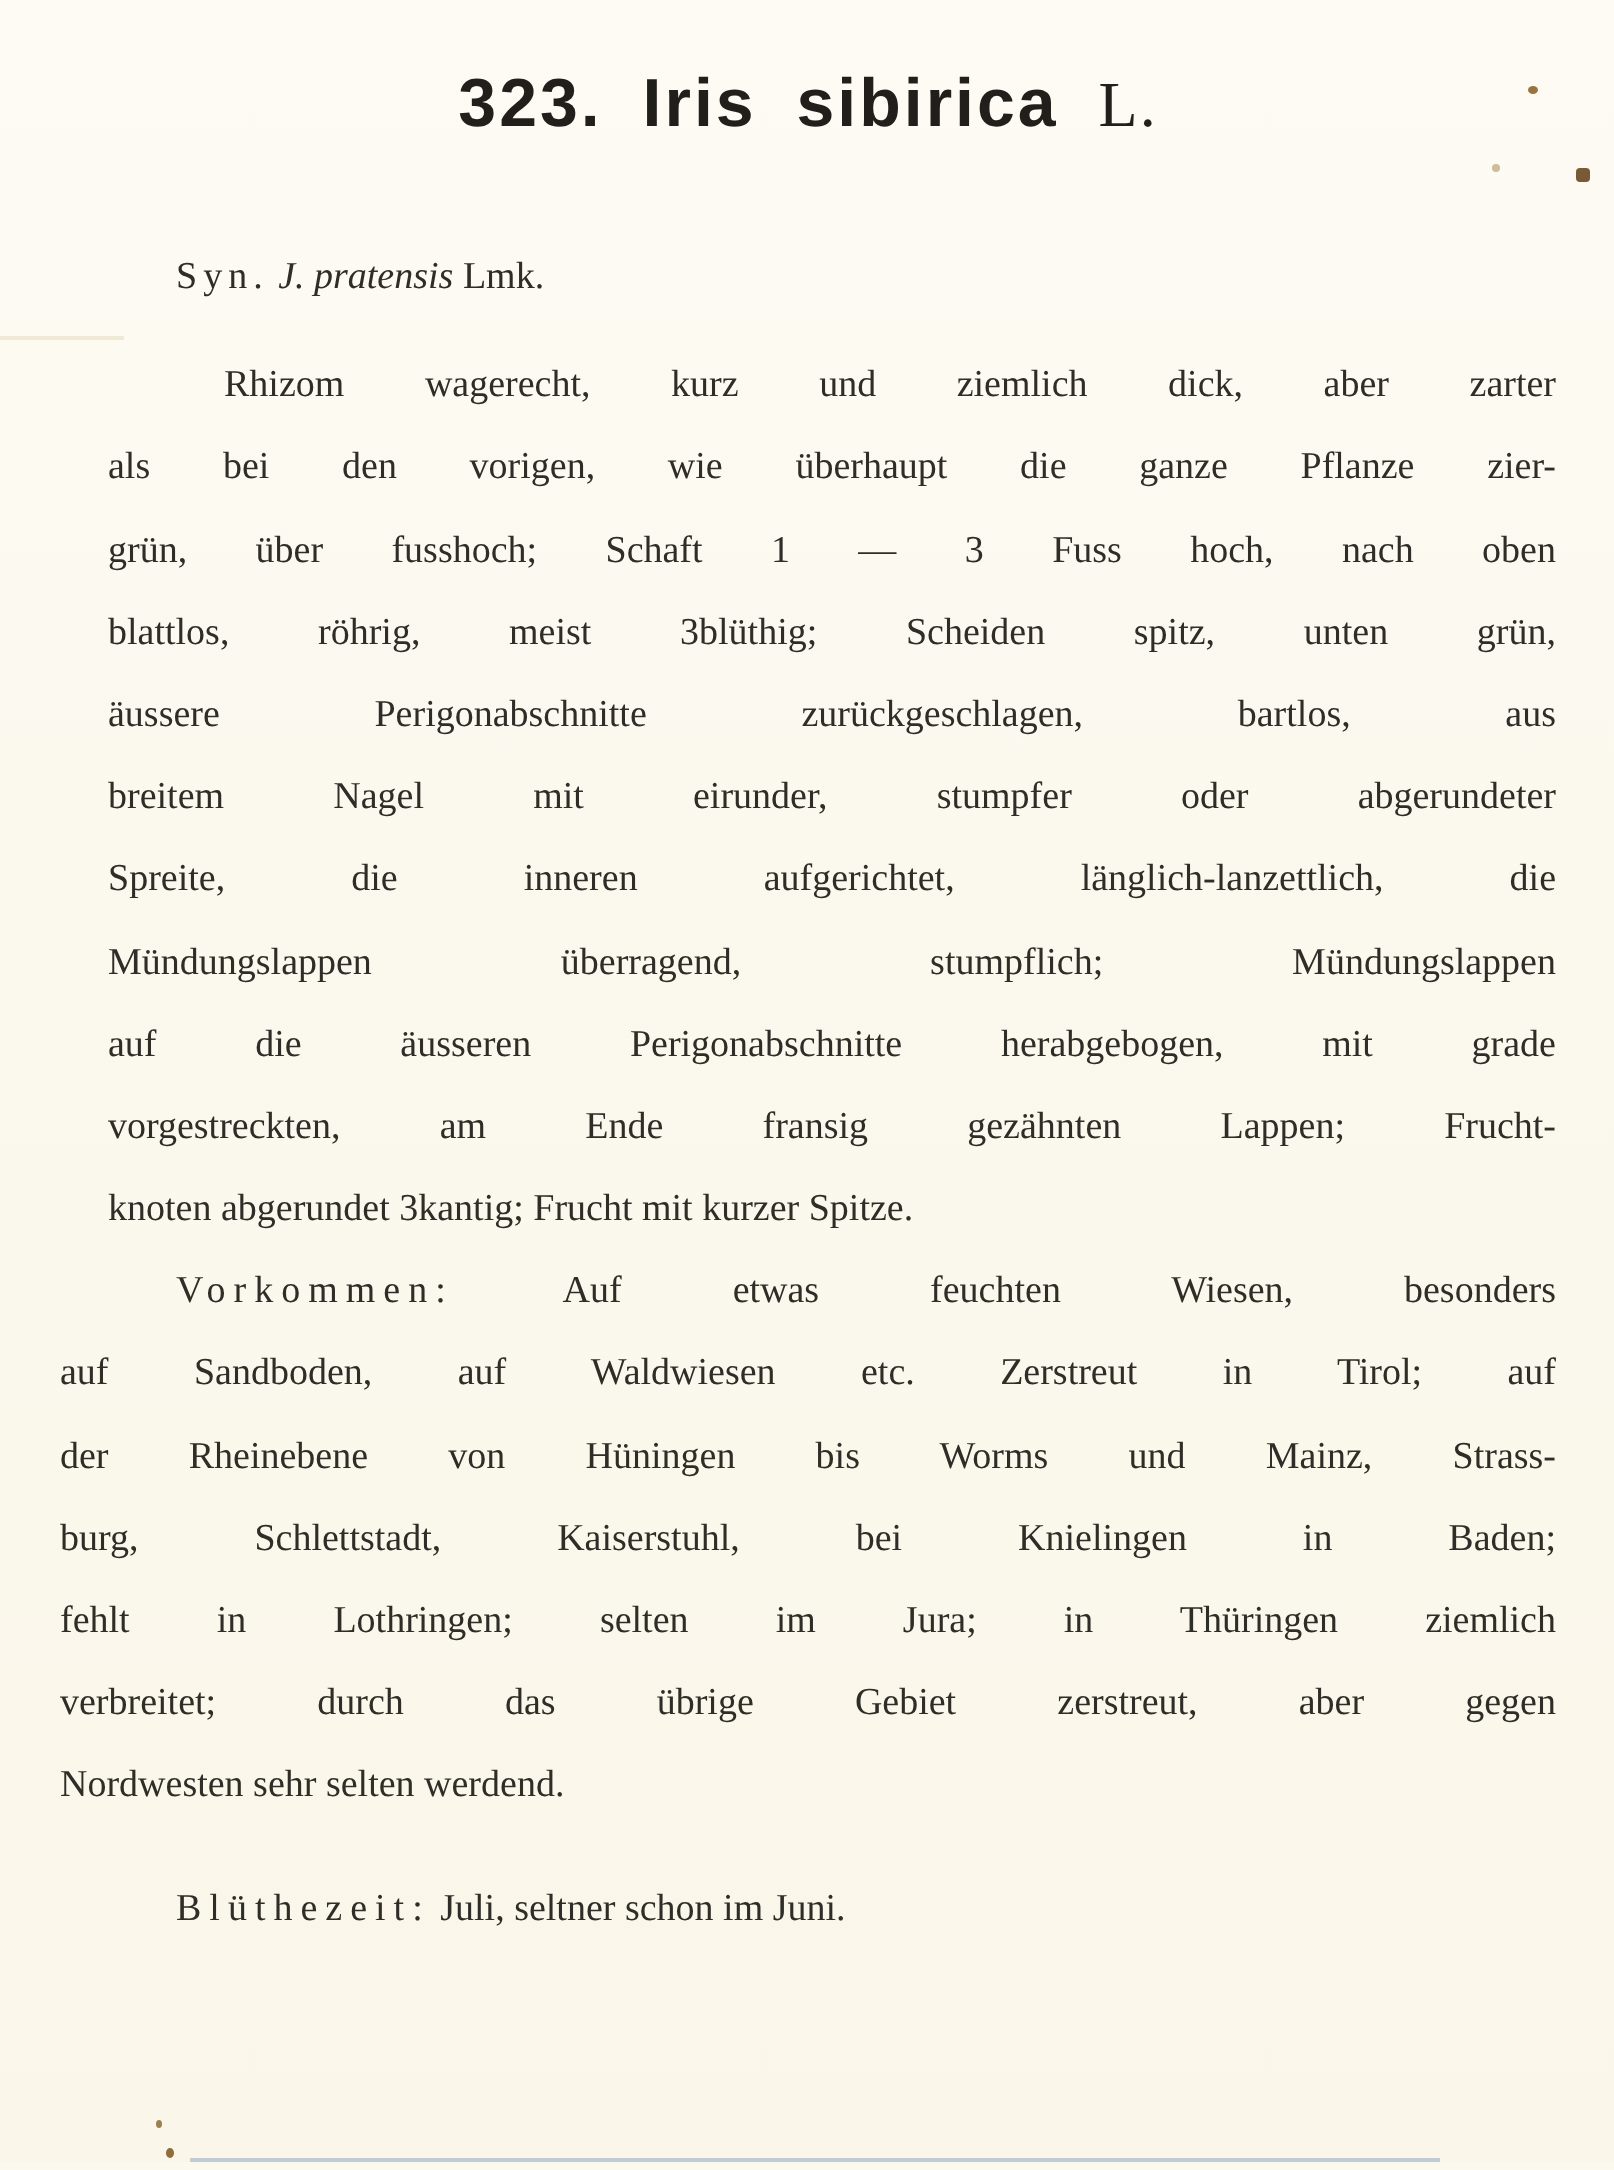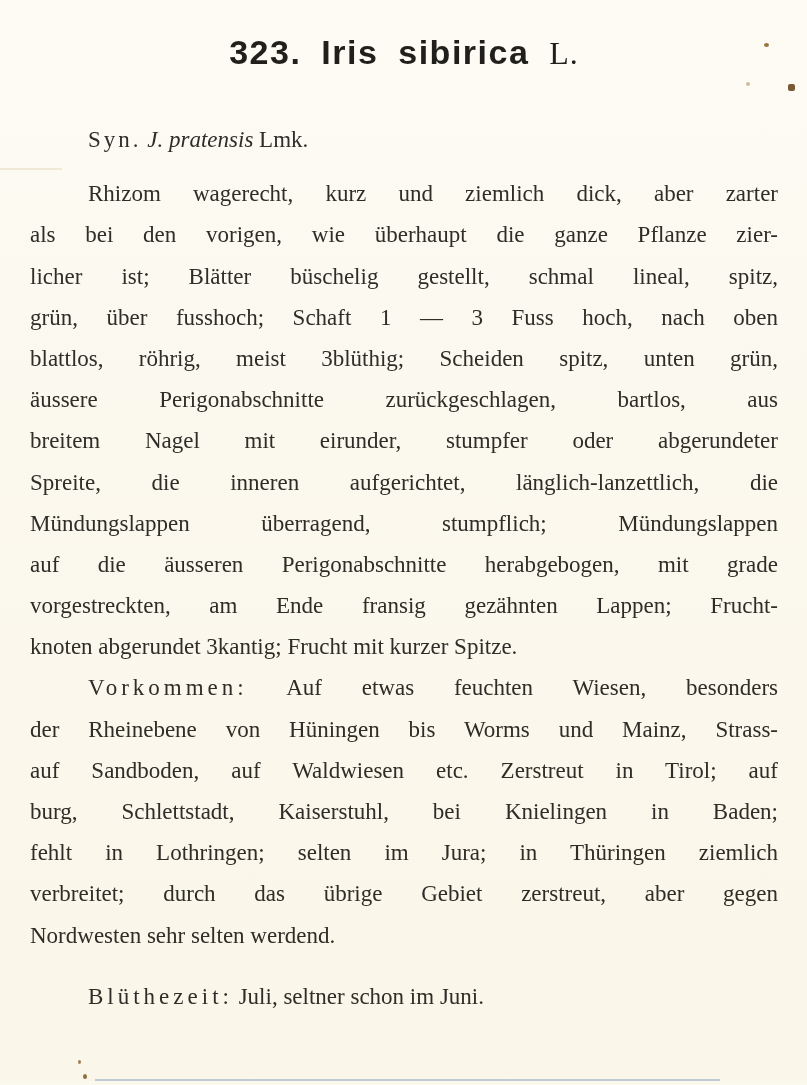--- a/index.html
+++ b/index.html
@@ -37,32 +37,32 @@
     word-spacing: 9px;
   }
   .title .author {
     font-family: "Liberation Serif", serif;
     font-weight: normal;
     font-size: 32px;
     letter-spacing: 1px;
   }
   .bodyline {
     margin: 0;
-    font-size: 23px;
+    font-size: 19px;
     line-height: 41.2px;
     height: 41.2px;
     overflow: hidden;
     color: var(--ink);
   }
   .just { text-align: justify; text-align-last: justify; }
   .indent { text-indent: 58px; }
   .syn-line { margin-top: 44px; }
   .syn-label { letter-spacing: 3px; }
   .italic { font-style: italic; }
-  .para-desc { margin-top: 13px; }
+  .para-desc { margin-top: 13px; margin-left: 24px; }
   .para-occ { margin-top: 0; }
   .para-bloom { margin-top: 20px; }
   .lsp { letter-spacing: 4px; }
   .speck { position: absolute; border-radius: 50%; }
   .crease {
     position: absolute;
     left: 0; top: 168px; width: 62px; height: 2px;
     background: var(--crease);
   }
   .bottom-rule {
@@ -77,36 +77,35 @@
 
 <div class="page">
 
   <h1 class="title"><span>323. Iris sibirica</span> <span class="author">L.</span></h1>
 
   <p class="bodyline indent syn-line"><span class="syn-label">Syn.</span> <span class="italic">J. pratensis</span> <span>Lmk.</span></p>
 
   <div class="para-desc">
     <p class="bodyline just indent">Rhizom wagerecht, kurz und ziemlich dick, aber zarter</p>
     <p class="bodyline just">als bei den vorigen, wie überhaupt die ganze Pflanze zier-</p>
-    <p class="bodyline just">licher ist; Blätter büschelig gestellt, schmal lineal, spitz,</p>
     <p class="bodyline just">grün, über fusshoch; Schaft 1 — 3 Fuss hoch, nach oben</p>
     <p class="bodyline just">blattlos, röhrig, meist 3blüthig; Scheiden spitz, unten grün,</p>
     <p class="bodyline just">äussere Perigonabschnitte zurückgeschlagen, bartlos, aus</p>
     <p class="bodyline just">breitem Nagel mit eirunder, stumpfer oder abgerundeter</p>
     <p class="bodyline just">Spreite, die inneren aufgerichtet, länglich-lanzettlich, die</p>
     <p class="bodyline just">Mündungslappen überragend, stumpflich; Mündungslappen</p>
     <p class="bodyline just">auf die äusseren Perigonabschnitte herabgebogen, mit grade</p>
     <p class="bodyline just">vorgestreckten, am Ende fransig gezähnten Lappen; Frucht-</p>
     <p class="bodyline">knoten abgerundet 3kantig; Frucht mit kurzer Spitze.</p>
   </div>
 
   <div class="para-occ">
     <p class="bodyline just indent"><span class="lsp">Vorkommen:</span> <span>Auf etwas feuchten Wiesen, besonders</span></p>
+    <p class="bodyline just">auf Sandboden, auf Waldwiesen etc. Zerstreut in Tirol; auf</p>
     <p class="bodyline just">der Rheinebene von Hüningen bis Worms und Mainz, Strass-</p>
-    <p class="bodyline just">auf Sandboden, auf Waldwiesen etc. Zerstreut in Tirol; auf</p>
     <p class="bodyline just">burg, Schlettstadt, Kaiserstuhl, bei Knielingen in Baden;</p>
     <p class="bodyline just">fehlt in Lothringen; selten im Jura; in Thüringen ziemlich</p>
     <p class="bodyline just">verbreitet; durch das übrige Gebiet zerstreut, aber gegen</p>
     <p class="bodyline">Nordwesten sehr selten werdend.</p>
   </div>
 
   <div class="para-bloom">
     <p class="bodyline indent"><span class="lsp">Blüthezeit:</span> <span>Juli, seltner schon im Juni.</span></p>
   </div>
 

